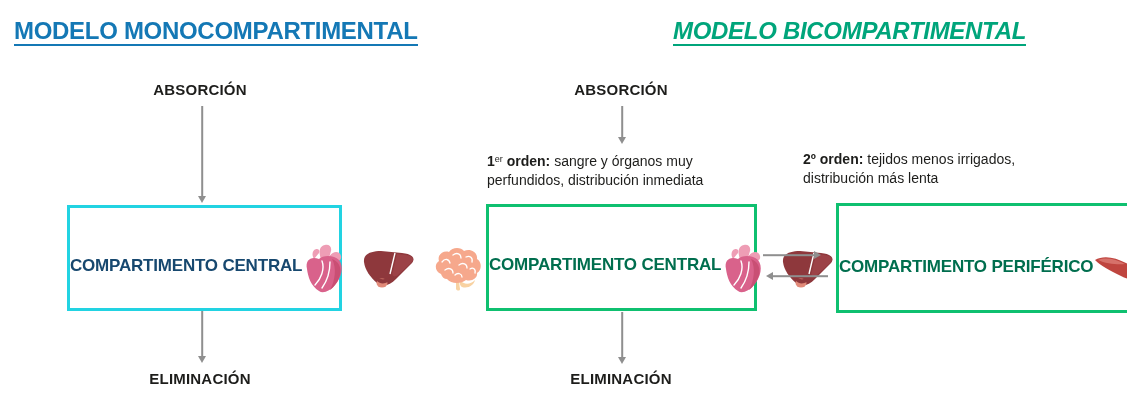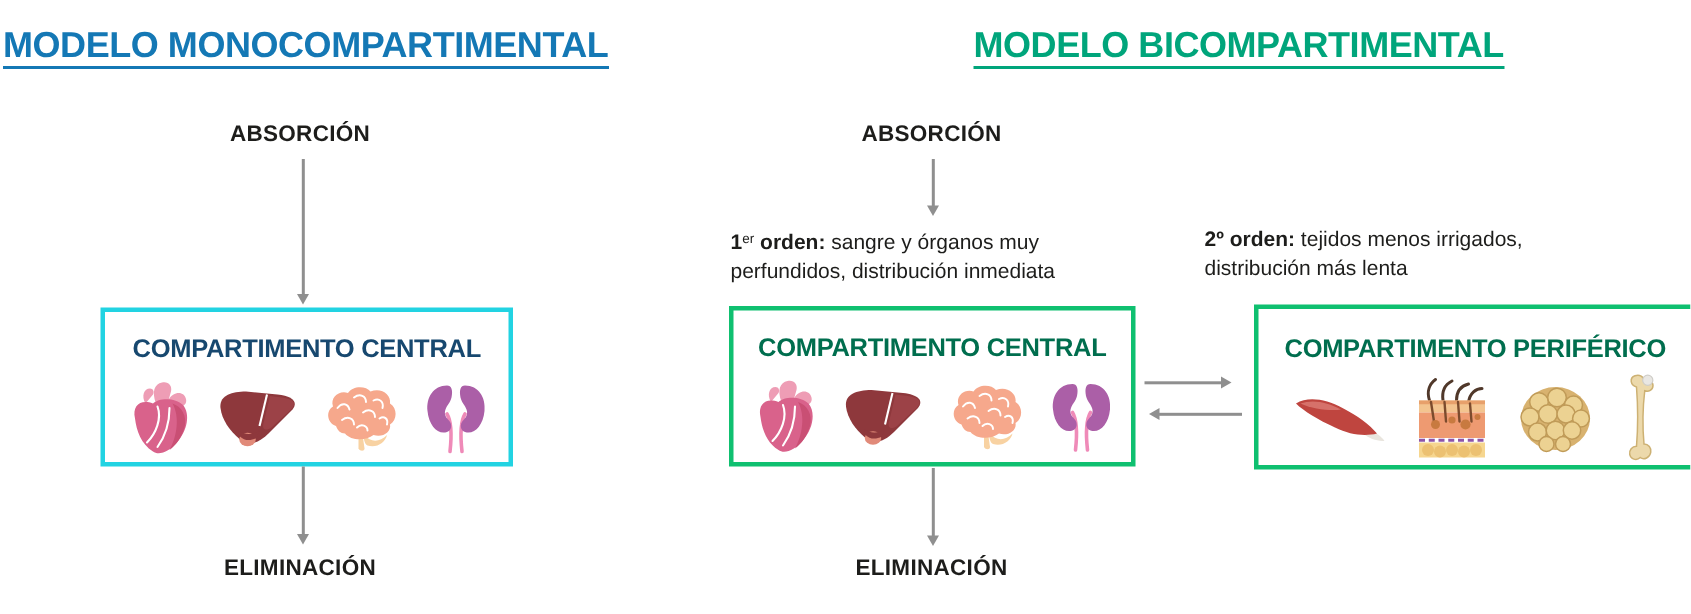--- a/index.html
+++ b/index.html
@@ -4,22 +4,22 @@
 <style>
   html,body{margin:0;padding:0;background:#ffffff;}
   .canvas{
     position:relative;width:1127px;height:409px;background:#fff;overflow:hidden;
     font-family:"Liberation Sans",sans-serif;color:var(--text,#1d1d1b);
   }
   .title{
     position:absolute;top:18px;font-size:24px;font-weight:bold;letter-spacing:-0.3px;
     line-height:1.05;border-bottom:2.5px solid currentColor;padding-bottom:1px;white-space:nowrap;
   }
-  .title.mono{left:2px;color:var(--mono-accent,#1478b5);}
-  .title.bi{left:649px;color:var(--bi-accent,#00a57b);}
+  .title.mono{left:14px;color:var(--mono-accent,#1478b5);}
+  .title.bi{left:673px;color:var(--bi-accent,#00a57b);font-style:italic;}
 
   .flow-label{
     position:absolute;transform:translateX(-50%);font-weight:bold;font-size:15px;
     letter-spacing:0.2px;white-space:nowrap;color:var(--text,#1d1d1b);
   }
 
   .arrow-v{position:absolute;width:10px;transform:translateX(-50%);}
   .arrow-v::before{content:"";position:absolute;left:50%;transform:translateX(-50%);top:0;bottom:6px;width:1.6px;background:var(--arrow,#8f8f8f);}
   .arrow-v::after{content:"";position:absolute;left:50%;transform:translateX(-50%);bottom:0;width:0;height:0;border:4.6px solid transparent;border-bottom:0;border-top:7.5px solid var(--arrow,#8f8f8f);}
 
@@ -29,21 +29,21 @@
   .arrow-h.dir-left::before{left:6px;}
   .arrow-h.dir-right::after{content:"";position:absolute;top:50%;transform:translateY(-50%);right:0;width:0;height:0;border:4.6px solid transparent;border-right:0;border-left:7.5px solid var(--arrow,#8f8f8f);}
   .arrow-h.dir-left::after{content:"";position:absolute;top:50%;transform:translateY(-50%);left:0;width:0;height:0;border:4.6px solid transparent;border-left:0;border-right:7.5px solid var(--arrow,#8f8f8f);}
 
   .note{position:absolute;font-size:14px;line-height:19px;color:var(--text,#1d1d1b);}
   .note b{font-weight:bold;}
   .note sup{font-size:9px;vertical-align:4px;font-weight:normal;}
 
   .box{
     position:absolute;background:#fff;box-sizing:border-box;
-    display:flex;flex-direction:column;align-items:center;padding-top:15px;
+    display:flex;flex-direction:row;align-items:center;padding-top:15px;
   }
   .box.cyan{border:3px solid var(--mono-box-border,#22d3e2);}
   .box.green{border:3px solid var(--bi-box-border,#0fc070);}
   .box-title{font-weight:bold;font-size:17px;letter-spacing:-0.2px;white-space:nowrap;}
   .box.cyan .box-title{color:var(--mono-box-title,#17486f);}
   .box.green .box-title{color:var(--bi-box-title,#006e4e);}
   .icon-row{display:flex;align-items:center;gap:16px;margin-top:7px;height:58px;}
   .icon-row.tissues{gap:20px;}
   .icon-row svg{display:block;}
 </style>

